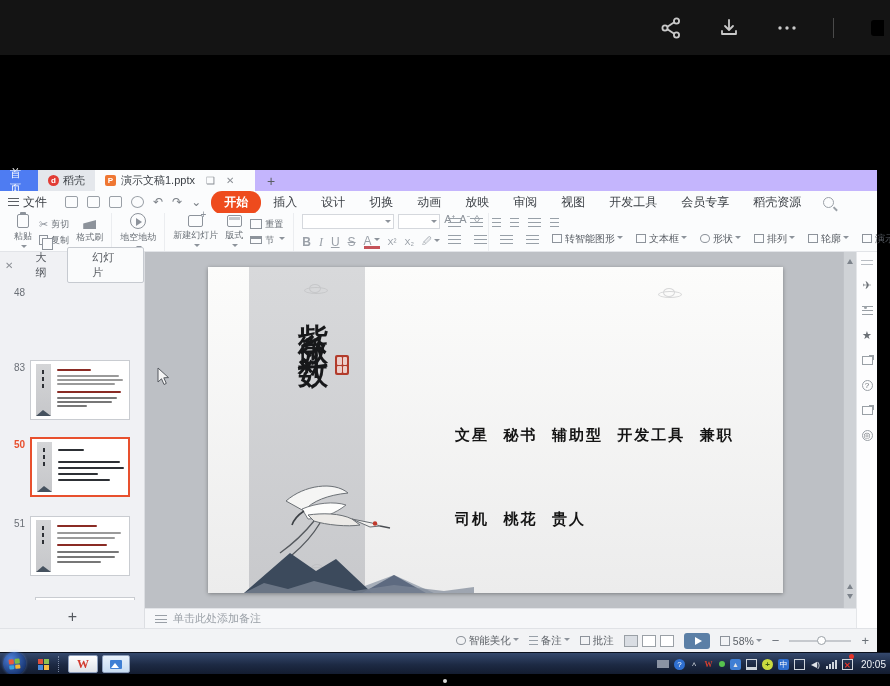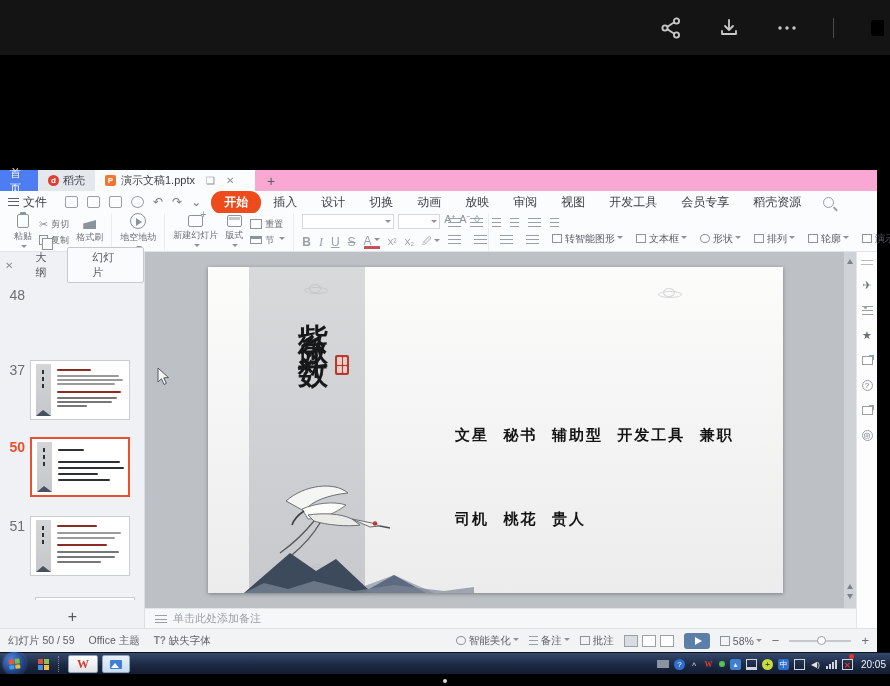--- a/index.html
+++ b/index.html
@@ -16,21 +16,21 @@
   .picon svg{width:100%;height:100%;stroke:#c9c9c9;fill:none;stroke-width:1.8;stroke-linecap:round;stroke-linejoin:round;}
   .picon.dots svg{fill:#c9c9c9;stroke:none;}
   .pdivider{width:1px;height:20px;background:#4a4a4a;}
   .popout-wrap{width:16px;height:24px;overflow:hidden;}
   
   .desktop-black-top{position:absolute;left:0;top:55px;width:890px;height:115px;background:#000;}
   .desktop-black-right{position:absolute;left:877px;top:170px;width:13px;height:482px;background:#000;}
   
   .wps{position:absolute;left:0;top:170px;width:877px;height:482px;background:#f4f5f7;}
   
-  .wps-tabbar{position:absolute;left:0;top:0;width:877px;height:21px;background:#f9a8d4;display:flex;align-items:stretch;}
+  .wps-tabbar{position:absolute;left:0;top:0;width:877px;height:21px;background:#c4b5fd;display:flex;align-items:stretch;}
   .tab{display:flex;align-items:center;font-size:11px;padding:0 10px;color:#3c4046;}
   .tab.home{background:#4e7cf2;color:#fff;width:38px;justify-content:center;}
   .tab.docer{background:#e4e7ec;gap:4px;}
   .docer-ic{width:11px;height:11px;border-radius:50%;background:#e23c35;color:#fff;font-size:8px;line-height:11px;
             text-align:center;font-weight:bold;}
   .tab.doc{background:#fbfcfd;gap:5px;width:160px;}
   .doc-ic{width:11px;height:11px;border-radius:2px;background:#ef7733;color:#fff;font-size:8px;line-height:11px;
           text-align:center;font-weight:bold;}
   .tab-close,.tab-pin{color:#8c9096;font-size:10px;margin-left:6px;}
   .tab-new{color:#5a5e64;font-size:14px;display:flex;align-items:center;padding:0 12px;}
@@ -93,21 +93,21 @@
   .mini-box{width:10px;height:9px;border:1px solid #8d939b;display:inline-block;vertical-align:-1px;margin-right:3px;}
   .mini-box.round{border-radius:50%;}
   
   .slide-panel{position:absolute;left:0;top:82px;width:145px;height:546px;background:#f0f1f4;
                border-right:1px solid #dcdee2;}
   .panel-header{height:26px;display:flex;align-items:center;font-size:11px;color:#55595f;}
   .panel-close{margin-left:5px;color:#8c9096;font-size:10px;}
   .panel-tab{margin-left:22px;}
   .panel-tab.selected{margin-left:14px;border:1px solid #c6cad0;background:#fafbfc;border-radius:2px;padding:2px 24px;}
   .thumb-row{position:absolute;left:0;display:flex;}
-  .thumb-num{width:30px;text-align:right;font-size:14px;color:#6a6f76;padding-top:2px;padding-right:5px;}
+  .thumb-num{width:30px;text-align:right;font-size:10px;color:#6a6f76;padding-top:2px;padding-right:5px;}
   .thumb-num.sel{color:#e8502e;font-weight:bold;}
   .thumb{width:100px;height:60px;background:#fff;border:1px solid #c9ccd1;position:relative;overflow:hidden;}
   .thumb.sel{border:2px solid #e8502e;}
   .thumb-caption{position:absolute;left:0;right:0;top:9px;text-align:center;font-size:8px;font-weight:bold;
                  font-family:"DejaVu Serif",serif;color:#23262b;letter-spacing:1px;}
   .torii{position:absolute;left:40px;top:30px;width:22px;height:12px;}
   .torii::before{content:"";position:absolute;left:0;top:0;width:22px;height:2px;background:#3a3f46;}
   .torii::after{content:"";position:absolute;left:3px;top:2px;width:16px;height:1.5px;background:#3a3f46;
                 box-shadow:2px 3px 0 -0.5px #3a3f46,-10px 0 0 12px transparent;}
   .torii .leg1,.torii .leg2{position:absolute;top:2px;width:1.5px;height:9px;background:#3a3f46;}
@@ -409,21 +409,21 @@
         <span class="panel-close">✕</span>
         <span class="panel-tab">大纲</span>
         <span class="panel-tab selected">幻灯片</span>
       </div>
 
       <div class="thumb-row" style="top:33px;">
         <div class="thumb-num">48</div>
       </div>
 
       <div class="thumb-row" style="top:108px;">
-        <div class="thumb-num">37</div>
+        <div class="thumb-num">83</div>
         <div class="thumb">
           <div class="tstrip">
             <span class="tvm" style="top:6px;"></span>
               <span class="tvm" style="top:13px;"></span>
               <span class="tvm" style="top:20px;"></span>
             <span class="tmount"></span>
           </div>
           <div class="tl" style="left:26px;top:8px;width:34px;background:#8a2b24;"></div>
           <div class="tl" style="left:26px;top:14px;width:62px;height:1.5px;background:#9a9a9a;"></div>
           <div class="tl" style="left:26px;top:18px;width:66px;height:1.5px;background:#9a9a9a;"></div>
@@ -531,25 +531,20 @@
       <span class="rp-box"></span>
       <span class="rp-circle">◎</span>
     </div>
 
     <div class="notes-bar">
       <span class="notes-ic"></span>
       <span>单击此处添加备注</span>
     </div>
 
     <div class="status-bar">
-      <div class="sb-left">
-        <span>幻灯片 50 / 59</span>
-        <span>Office 主题</span>
-        <span><span class="tmark">T?</span> <span>缺失字体</span></span>
-      </div>
       <div class="sb-right">
         <span class="dd"><span class="mini-box round"></span><span>智能美化</span></span>
         <span class="dd"><span class="micro-lines short" style="display:inline-block;vertical-align:-1px;margin-right:3px;"></span><span>备注</span></span>
         <span><span class="mini-box"></span><span>批注</span></span>
         <span class="view-ics">
           <span class="view-ic active"></span>
           <span class="view-ic grid"></span>
           <span class="view-ic"></span>
         </span>
         <span class="play-btn dd"></span>

